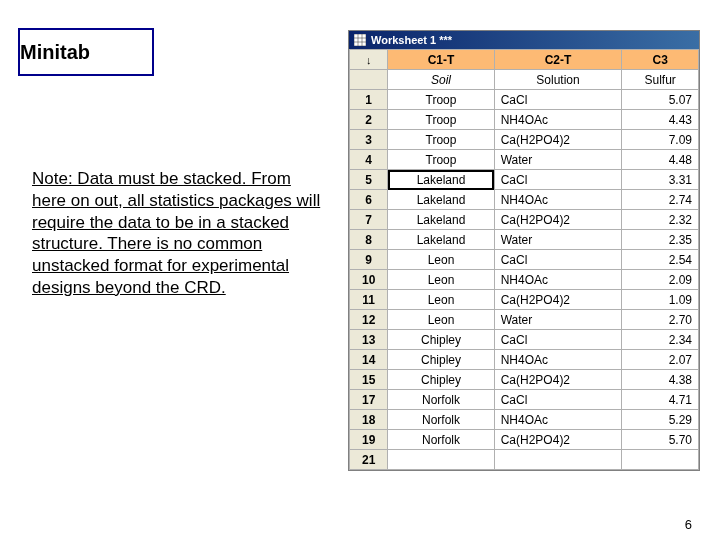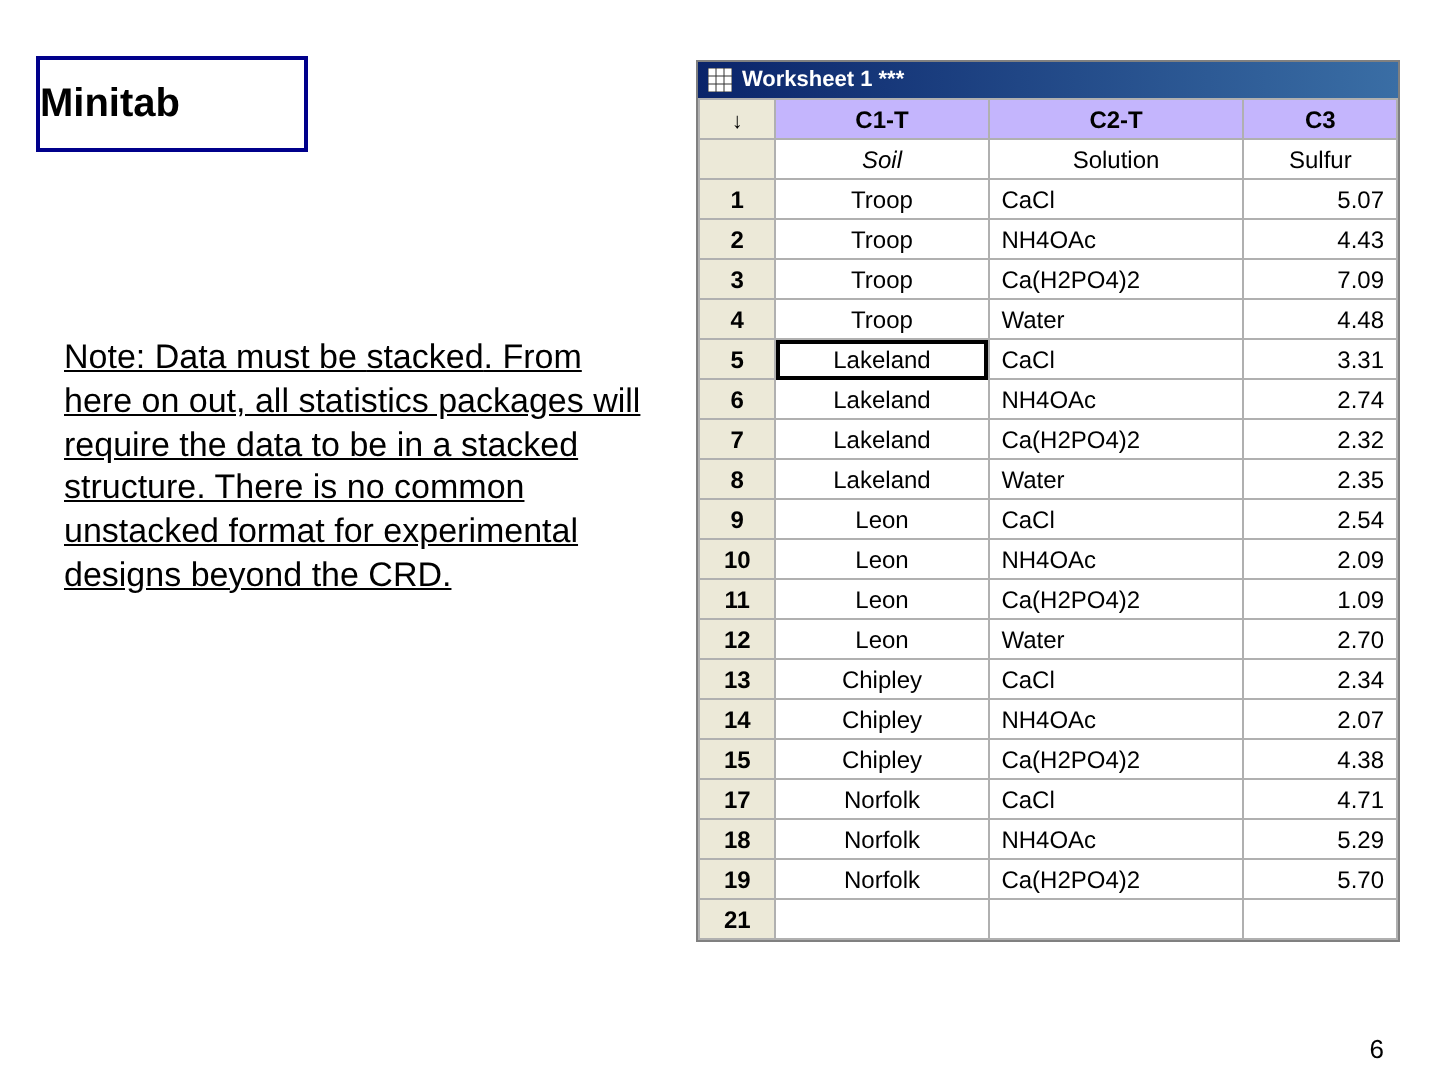--- a/index.html
+++ b/index.html
@@ -76,21 +76,21 @@
     width: 100%;
   }
   table.grid th, table.grid td {
     border: 1px solid #b0b0b0;
     height: 20px;
     padding: 0 6px;
     white-space: nowrap;
     overflow: hidden;
   }
   table.grid th {
-    background: #c4b5fd;
+    background: #fdba74;
     font-weight: bold;
     text-align: center;
     font-size: 12px;
   }
   table.grid th.rowhead, table.grid td.rowhead {
     background: #ece9d8;
     font-weight: bold;
     text-align: center;
     width: 36px;
     font-size: 12px;

